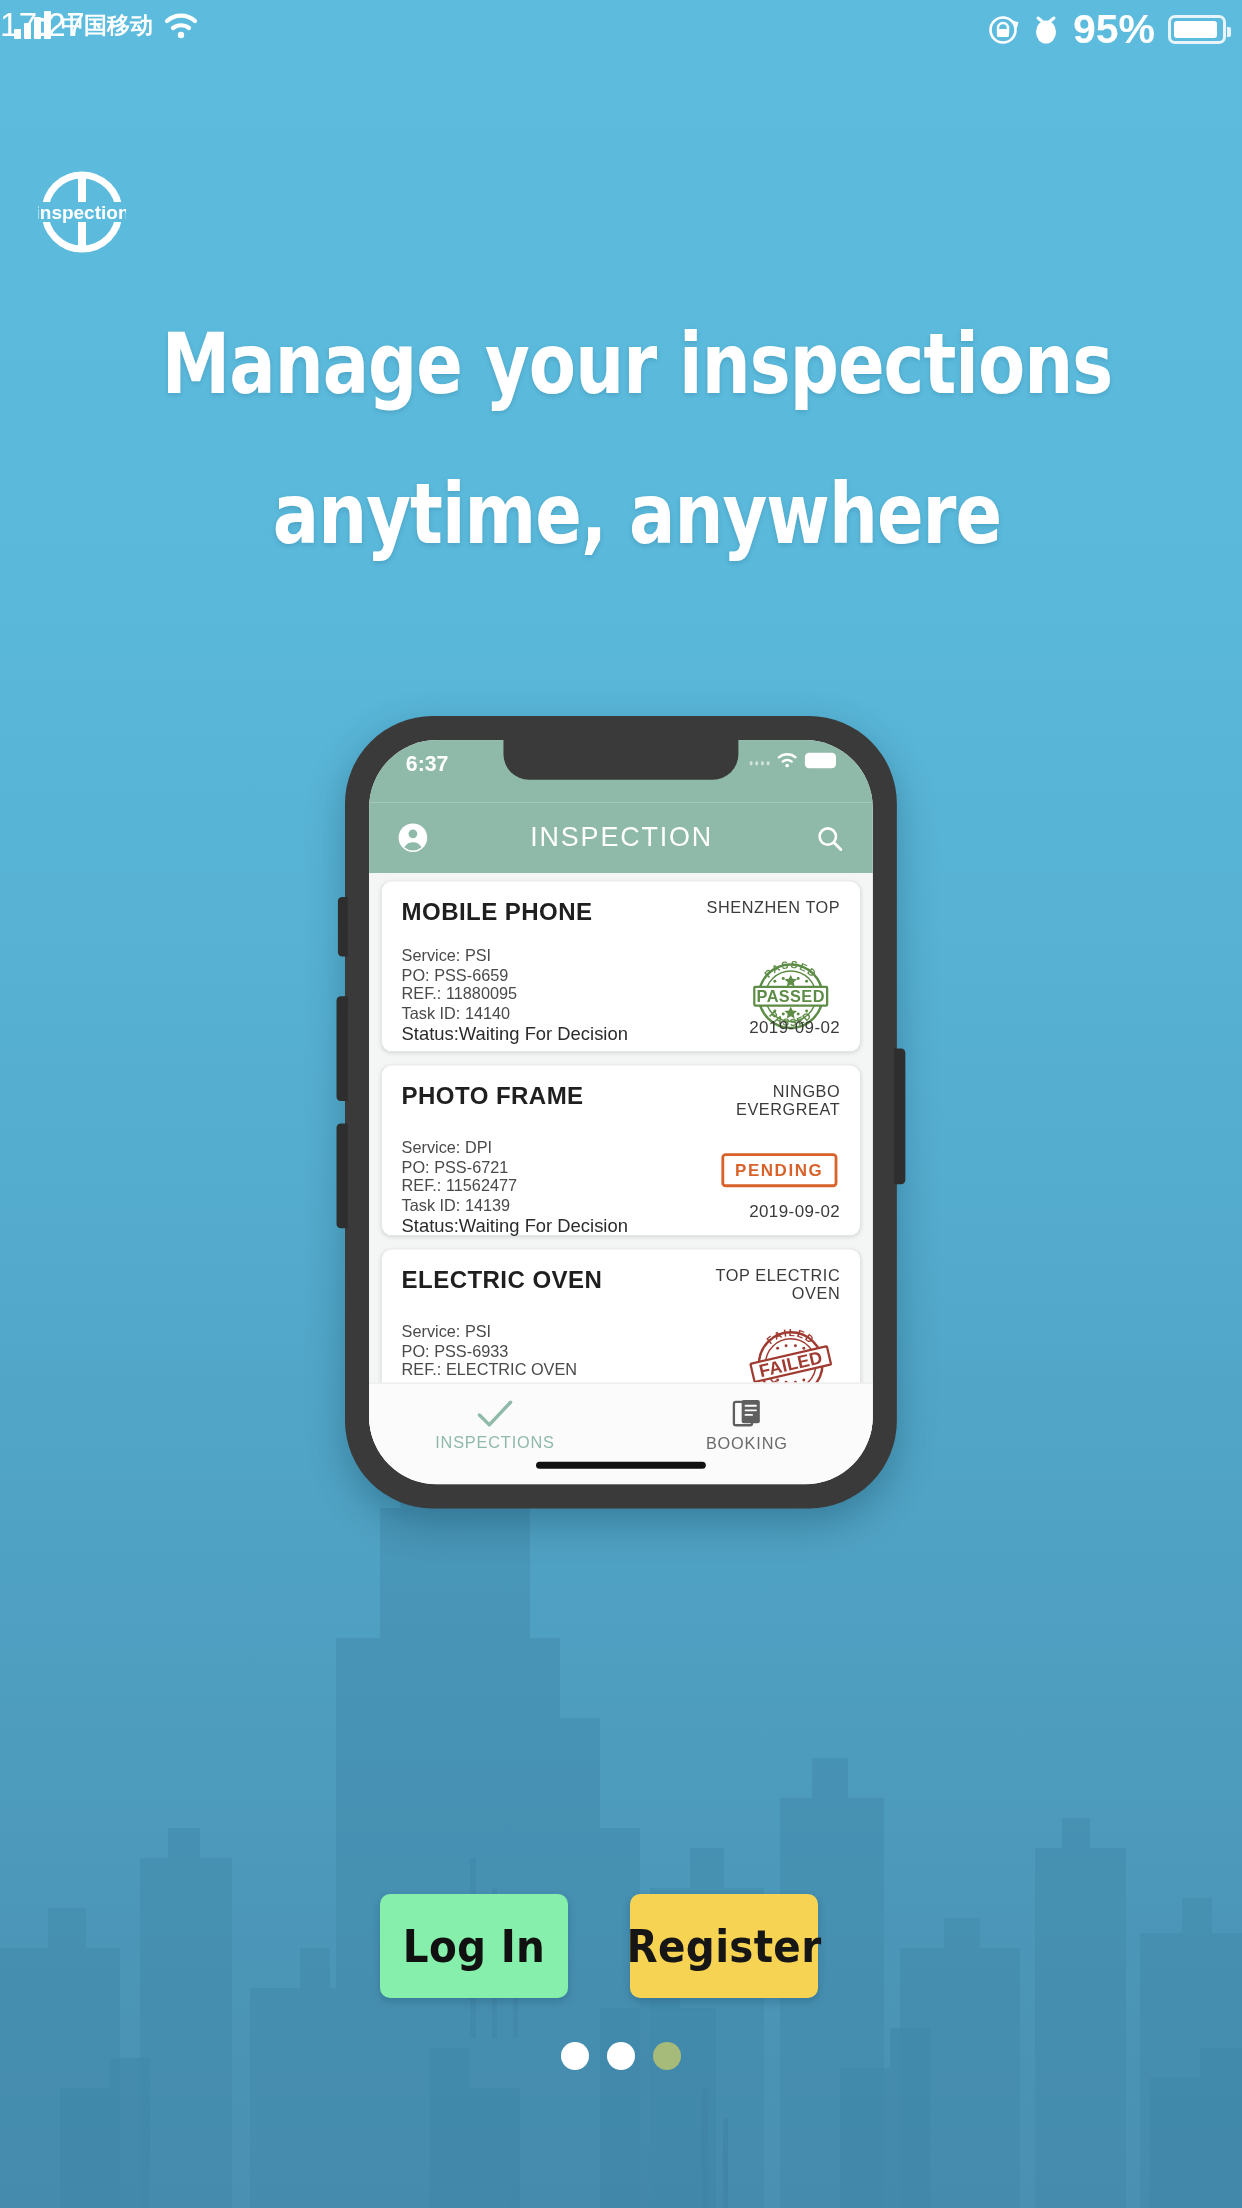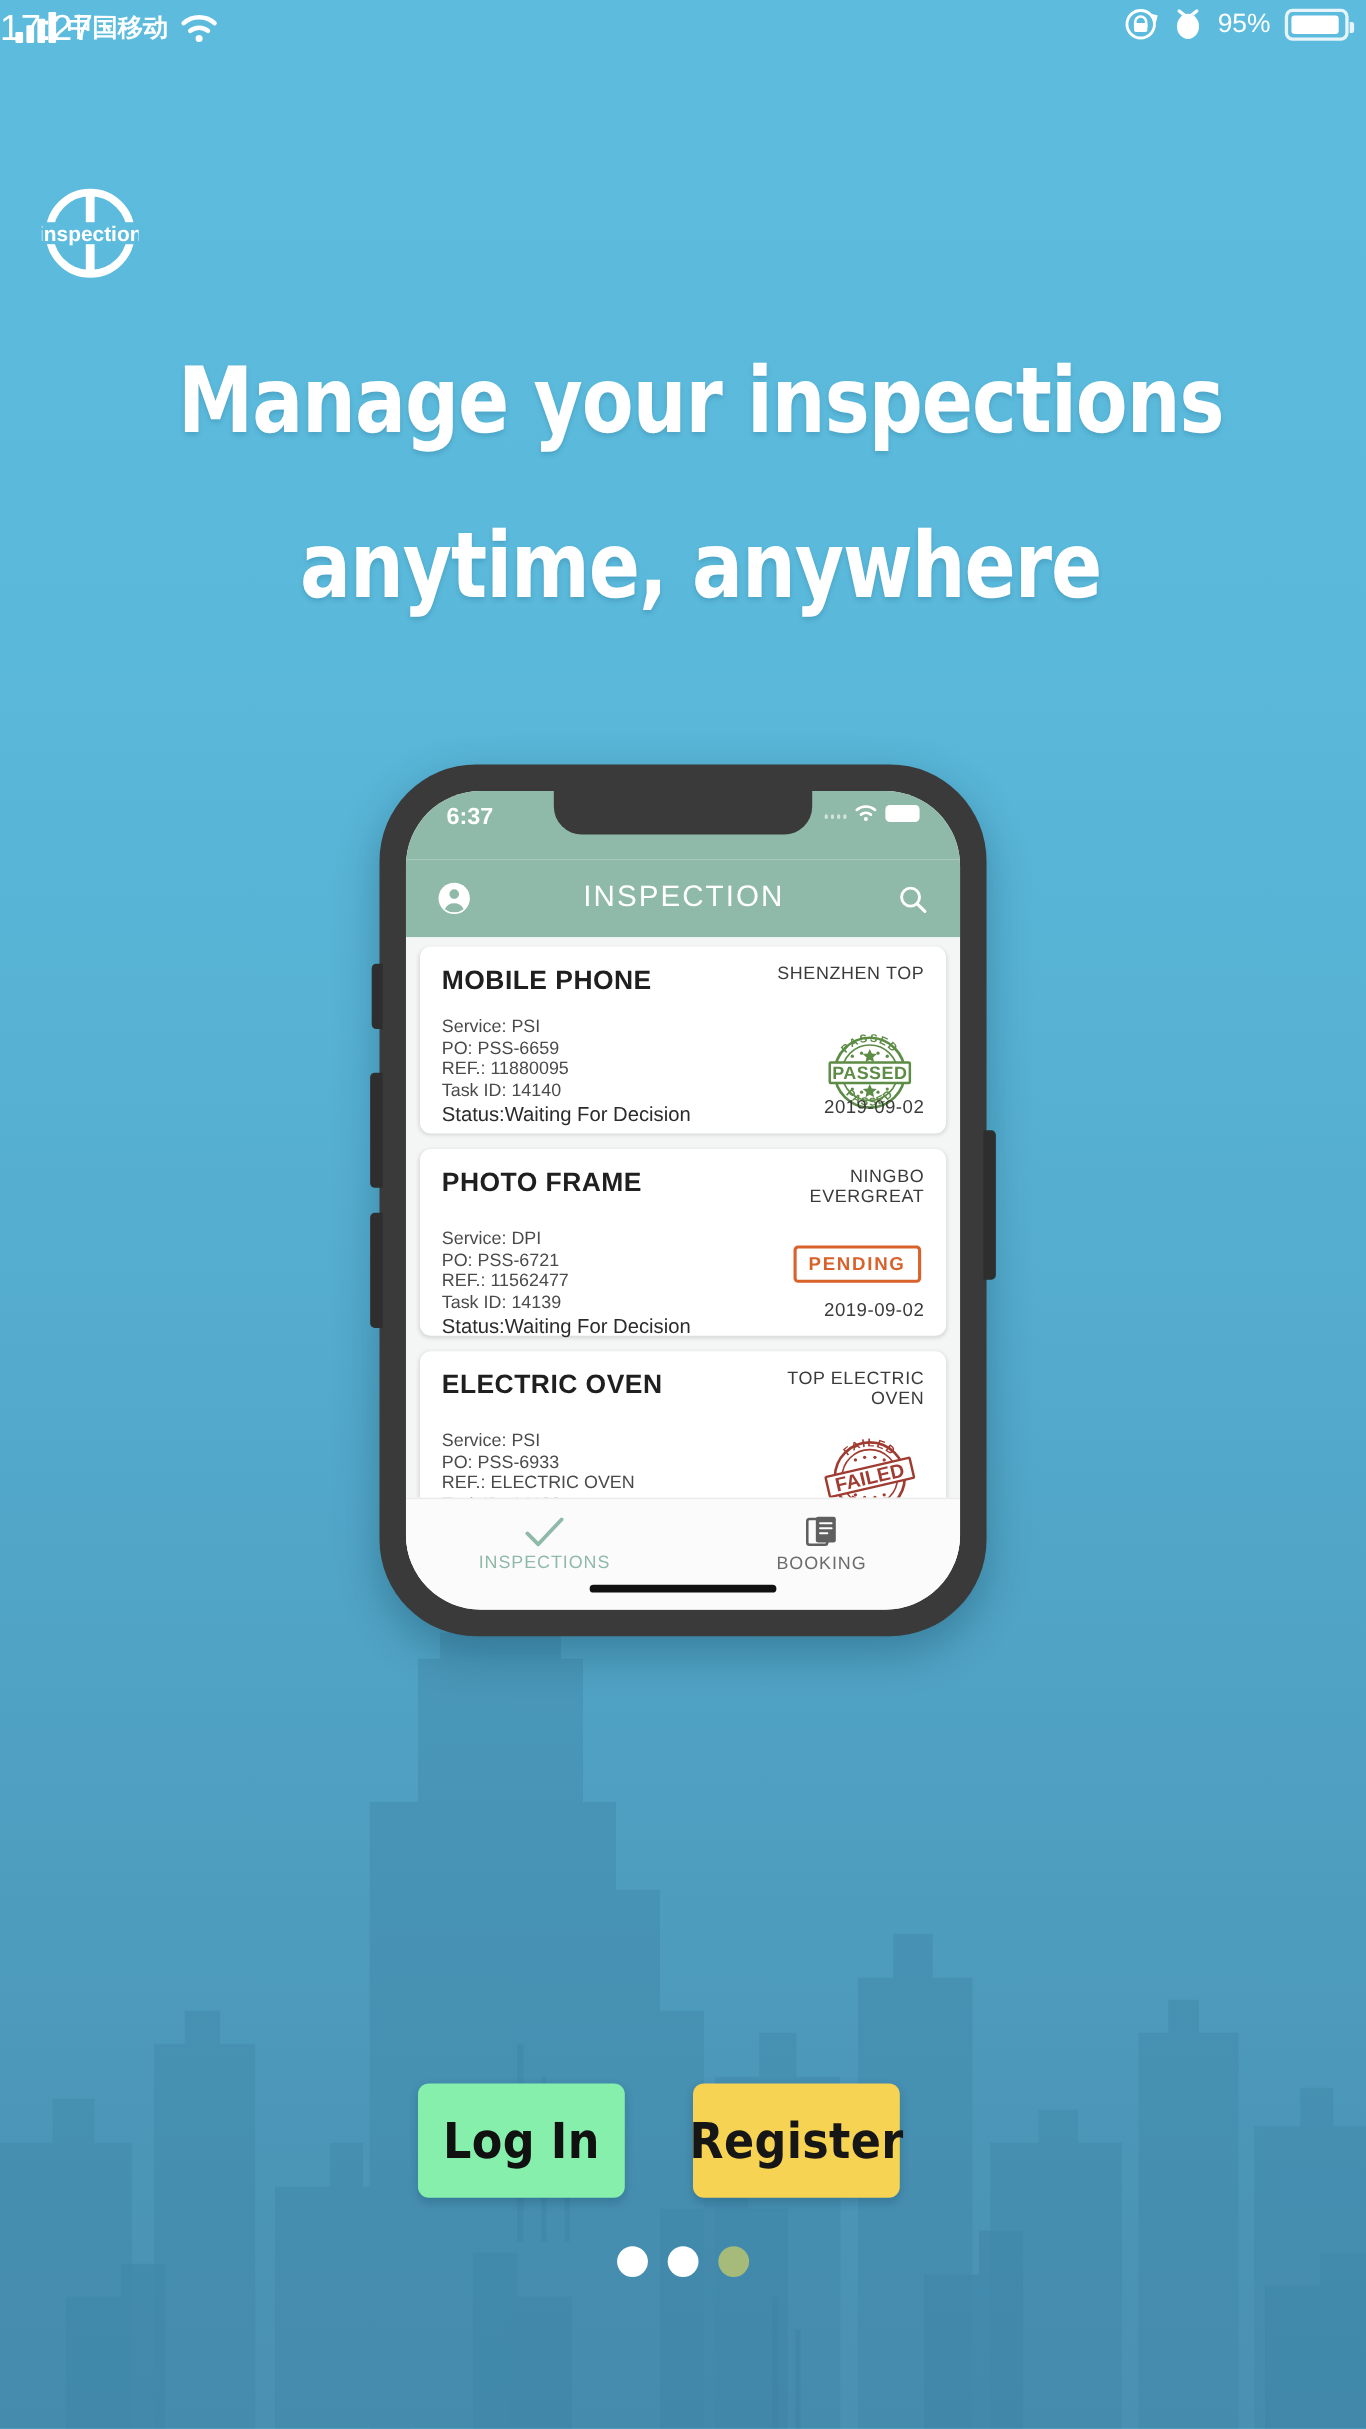--- a/index.html
+++ b/index.html
@@ -33,21 +33,21 @@
   .sb-bars { display:flex; align-items:flex-end; gap:3px; height:28px; }
   .sb-bars i { display:block; width:7px; background:#fff; border-radius:1px; }
   .sb-bars i:nth-child(1){height:10px;} .sb-bars i:nth-child(2){height:16px;}
   .sb-bars i:nth-child(3){height:22px;} .sb-bars i:nth-child(4){height:28px;}
   .sb-carrier { font-size:23px; font-weight:600; letter-spacing:0px; line-height:38px; }
   .sb-time {
     position:absolute; left:0; right:0; top:6px; text-align:left;
     font-size:33px; font-weight:500; letter-spacing:.5px;
   }
   .sb-right { position:absolute; right:16px; top:6px; display:flex; align-items:center; gap:13px; }
-  .sb-pct { font-size:24px; font-weight:400; }
+  .sb-pct { font-size:41px; font-weight:700; }
   .sb-batt {
     width:58px; height:29px; border:3px solid rgba(255,255,255,.85);
     border-radius:7px; position:relative; padding:3px;
   }
   .sb-batt::after {
     content:""; position:absolute; right:-8px; top:9px; width:4px; height:10px;
     background:rgba(255,255,255,.85); border-radius:0 2px 2px 0;
   }
   .sb-batt span { display:block; height:100%; width:94%; background:#fff; border-radius:3px; }
 
@@ -64,21 +64,21 @@
     font-weight:bold;
     text-shadow:0 2px 5px rgba(0,60,90,.18);
   }
   #headline .ln {
     font-size:83px; line-height:150px; letter-spacing:-1px;
     transform:scaleX(.92); transform-origin:center;
   }
 
   
   #phone {
-    position:absolute; left:345px; top:695px; width:552px; height:560px; z-index:15;
+    position:absolute; left:345px; top:716px; width:552px; height:560px; z-index:15;
   }
   .phone-shell {
     position:absolute; left:0; top:0; width:390px; height:560px;
   }
   #phone-body {
     position:absolute; left:0; top:0; width:100%; height:100%;
     background:#3a3a3a; border-radius:62px;
     box-shadow:0 10px 28px rgba(0,40,60,.30);
   }
   #phone-screen {

